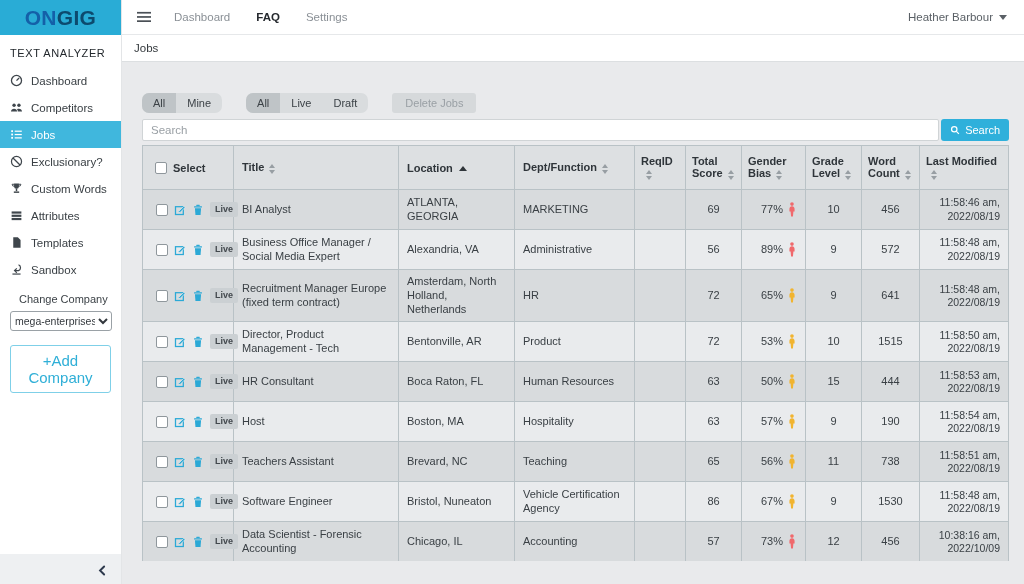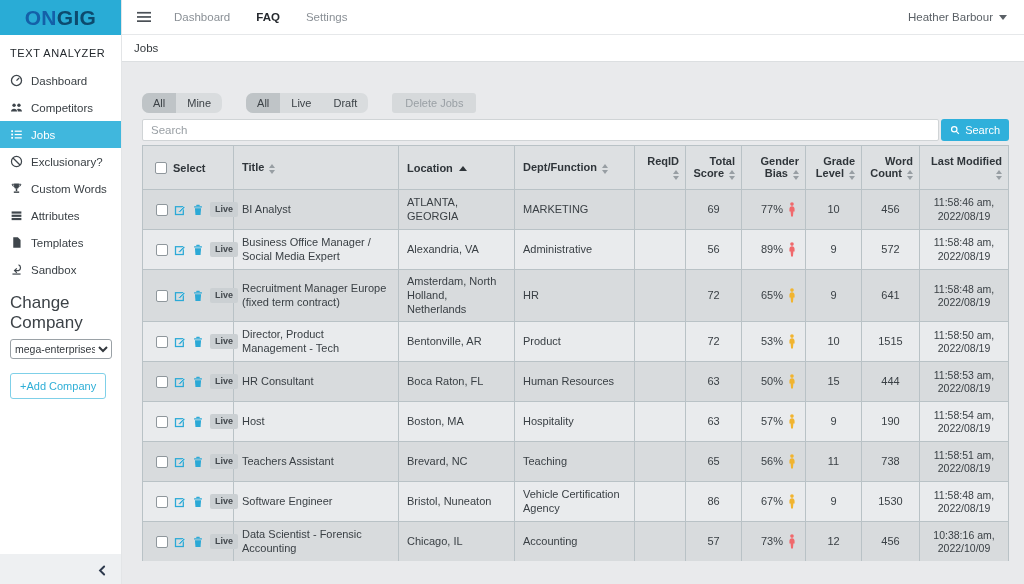--- a/index.html
+++ b/index.html
@@ -11,25 +11,25 @@
   .sidebar { position:relative; width:122px; height:584px; background:#ffffff; border-right:1px solid #e3e5e7; flex:0 0 122px; }
   .logo { height:35px; background:#29acd6; display:flex; align-items:center; justify-content:center;
           font-weight:bold; font-size:21px; letter-spacing:.3px; cursor:pointer; }
   .logo .on { color:#1460a8; } .logo .gig { color:#0c4a6e; }
   .product-label { font-size:11px; font-weight:normal; letter-spacing:.6px; color:#23282d; padding:12px 10px 8px 10px; }
   .side-item { display:flex; align-items:center; gap:8px; padding:7px 10px; font-size:11.5px; color:#3a4045; cursor:pointer; }
   .side-item .ico { width:13px; height:13px; flex:0 0 13px; color:#3f464c; display:inline-flex; }
   .side-item .ico svg { width:13px; height:13px; }
   .side-item.active { background:#40b7dd; color:#ffffff; }
   .side-item.active .ico { color:#ffffff; }
-  .change-company { padding:10px 2px 0 10px; font-size:17px; color:#3c4247; }
+  .change-company { padding:10px 2px 0 10px; font-size:11px; color:#3c4247;margin-left:9px; }
   .company-select { margin:6px 10px 0 10px; width:102px; height:20px; font-size:10.5px; color:#33383d;
           border:1px solid #9aa1a6; border-radius:3px; background:#ffffff; font-family:"Liberation Sans", sans-serif; }
   .add-company { margin:14px 10px 0 10px; background:#ffffff; border:1px solid #7fd0e8; color:#2fafd7;
-          font-size:11px; padding:6px 9px; border-radius:3px; cursor:pointer; font-family:"Liberation Sans", sans-serif; }
+          font-size:15px; padding:6px 9px; border-radius:3px; cursor:pointer; font-family:"Liberation Sans", sans-serif; }
   .side-footer { position:absolute; bottom:0; left:0; width:100%; height:30px; background:#eef0f2;
           display:flex; align-items:center; justify-content:flex-end; padding-right:12px; }
   .side-footer .ico { width:13px; height:13px; color:#2e3a4d; cursor:pointer; }
   .side-footer .ico svg { width:13px; height:13px; }
 
   
   .main { flex:1; display:flex; flex-direction:column; height:584px; }
   .topbar { height:35px; background:#ffffff; border-bottom:1px solid #e6e8ea; display:flex; align-items:center; padding:0 18px 0 14px; }
   .hamburger { width:16px; height:16px; color:#4a5056; margin-right:22px; cursor:pointer; display:inline-flex; }
   .hamburger svg { width:16px; height:16px; }
@@ -65,21 +65,21 @@
   .search-btn { margin-left:2px; height:22px; background:#2fb0db; color:#ffffff; border:none; border-radius:3px;
          font-size:11px; padding:0 9px; display:flex; align-items:center; gap:5px; cursor:pointer;
          font-family:"Liberation Sans", sans-serif; }
   .search-btn .ico { width:10px; height:10px; display:inline-flex; }
   .search-btn .ico svg { width:10px; height:10px; }
 
   
   .table-wrap { margin-top:4px; height:416px; overflow:hidden; }
   table { border-collapse:collapse; table-layout:fixed; width:866px; background:#e9ebed; }
   th, td { border:1px solid #b9c2c6; font-size:11px; vertical-align:middle; }
-  thead th { background:#dde0e2; height:44px; font-weight:bold; color:#2f353a; padding:4px 6px; text-align:right; }
+  thead th { background:#dde0e2; height:44px; font-weight:bold; color:#2f353a; padding:4px 6px; text-align:left; }
   thead th.left { text-align:left; padding-left:8px; }
   tbody td { height:40px; padding:5px 8px; color:#3a4045; text-align:center; line-height:1.25; }
   tbody td.left { text-align:left; }
   tbody tr.odd td { background:#d8dbdd; }
   tbody tr.even td { background:#e9ebed; }
 
   .sort-both { display:inline-flex; flex-direction:column; gap:2px; margin-left:5px; vertical-align:middle; }
   .sort-both i { display:block; width:0; height:0; border-left:3.5px solid transparent; border-right:3.5px solid transparent; }
   .sort-both i.up { border-bottom:4px solid #979ea3; }
   .sort-both i.dn { border-top:4px solid #979ea3; }
@@ -89,21 +89,21 @@
   .sel-cell { display:flex; align-items:center; gap:6px; padding-left:5px; }
   .cb { width:12px; height:12px; background:#ffffff; border:1px solid #8f979c; border-radius:2px; flex:0 0 12px; cursor:pointer; }
   .act-ico { width:12px; height:12px; color:#2ba9d6; cursor:pointer; display:inline-flex; }
   .act-ico svg { width:12px; height:12px; }
   .live-badge { background:#cbd0d3; color:#42484d; font-size:9px; font-weight:bold; padding:2px 5px; border-radius:2px; }
 
   .gender { display:flex; align-items:center; justify-content:flex-end; gap:4px; }
   .person { width:10px; height:15px; display:inline-flex; }
   .person svg { width:10px; height:15px; }
   .lm { font-size:10.5px; }
-  .lm span { display:block; }
+  .lm span { display:block;text-align:right; }
   .th-select { display:flex; align-items:center; gap:6px; padding-left:6px; font-weight:bold; }
 </style>
 </head>
 <body>
 
 <div class="app">
 
   <div class="sidebar">
     <div class="logo">
       <span class="on">ON</span>

